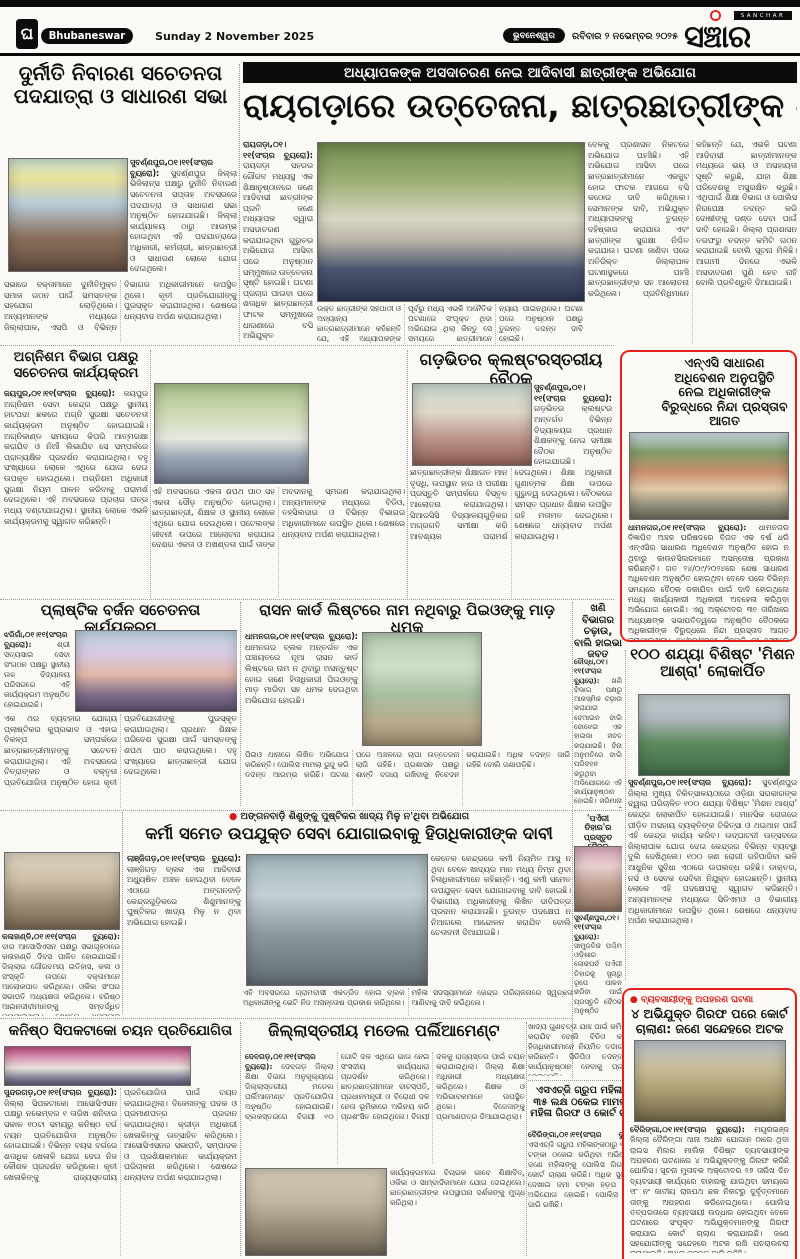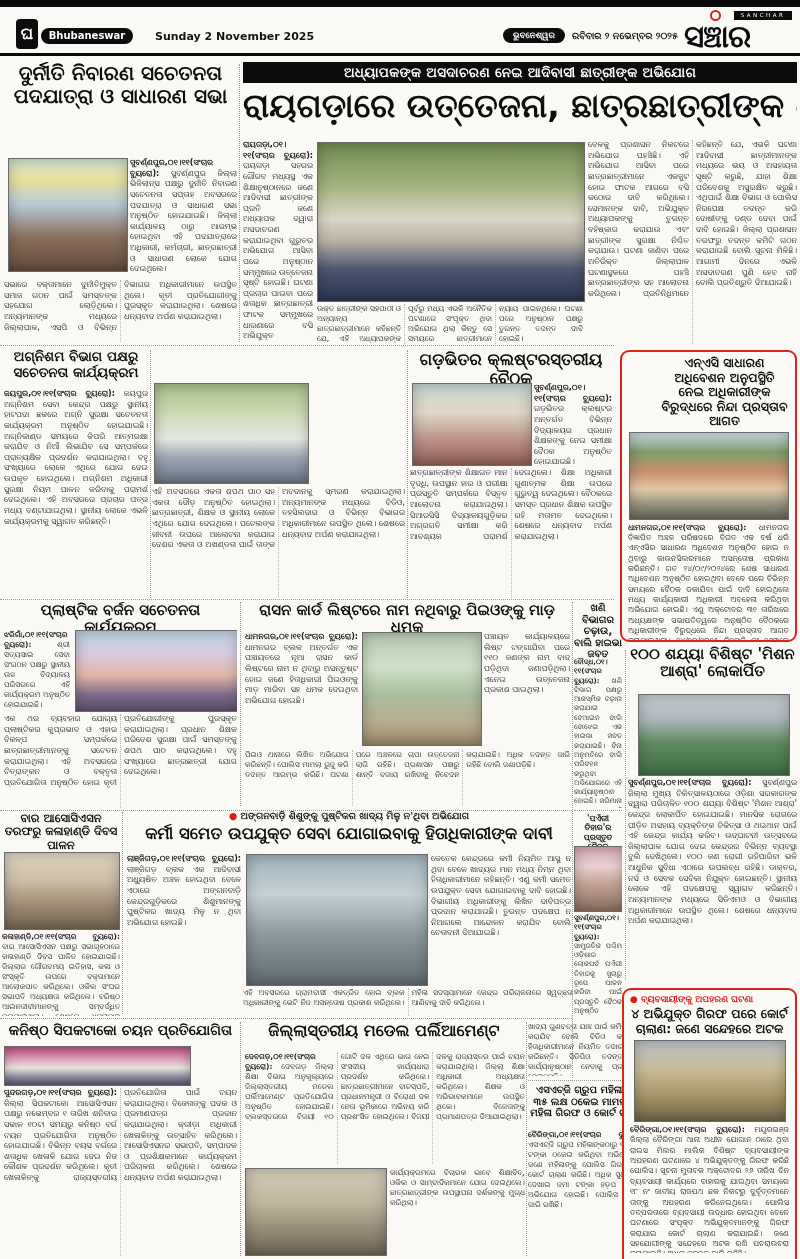--- a/index.html
+++ b/index.html
@@ -112,21 +112,20 @@
     <div class="hl" style="font-size:15px;">ପ୍ଲାଷ୍ଟିକ ବର୍ଜନ ସଚେତନତା କାର୍ଯ୍ୟକ୍ରମ</div>
     <div class="abs body" style="left:0;top:28px;width:66px;height:82px;font-size:7.5px;"><b class="dl">ଝରିଗାଁ,୦୧।୧୧(ସଂଚାର ବ୍ୟୁରୋ):</b> <span>ଶ୍ରୀ ସତ୍ୟସାଇ ସେବା ସଂଗଠନ ପକ୍ଷରୁ ସ୍ଥାନୀୟ ଉଚ୍ଚ ବିଦ୍ୟାଳୟ ପରିସରରେ ଏହି କାର୍ଯ୍ୟକ୍ରମ ଅନୁଷ୍ଠିତ ହୋଇଯାଇଛି।</span></div>
     <div class="abs photo ph-c1" style="left:71px;top:28px;width:162px;height:80px;"></div>
     <div class="abs body c2col" style="left:0;top:112px;width:233px;height:94px;">ଏକ ଥର ବ୍ୟବହାର ଯୋଗ୍ୟ ପ୍ଲାଷ୍ଟିକର କୁପ୍ରଭାବ ଓ ଏହାର ବିକଳ୍ପ ସମ୍ପର୍କରେ ଛାତ୍ରଛାତ୍ରୀମାନଙ୍କୁ ସଚେତନ କରାଯାଇଥିଲା। ଏହି ଅବସରରେ ଚିତ୍ରାଙ୍କନ ଓ ବକ୍ତୃତା ପ୍ରତିଯୋଗିତା ଅନୁଷ୍ଠିତ ହୋଇ କୃତୀ ପ୍ରତିଯୋଗୀଙ୍କୁ ପୁରସ୍କୃତ କରାଯାଇଥିଲା। ପ୍ରଧାନ ଶିକ୍ଷକ ପରିବେଶ ସୁରକ୍ଷା ପାଇଁ ସମସ୍ତଙ୍କୁ ଶପଥ ପାଠ କରାଇଥିଲେ। ବହୁ ସଂଖ୍ୟାରେ ଛାତ୍ରଛାତ୍ରୀ ଯୋଗ ଦେଇଥିଲେ।</div>
   </div>
 
   <div class="abs" style="left:243px;top:602px;width:328px;height:206px;">
     <div class="hl" style="font-size:15px;">ରାସନ କାର୍ଡ ଲିଷ୍ଟରେ ନାମ ନଥିବାରୁ ପିଇଓଙ୍କୁ ମାଡ଼ ଧମକ</div>
     <div class="abs body" style="left:2px;top:30px;width:113px;height:114px;"><b class="dl">ଧାମନଗର,୦୧।୧୧(ସଂଚାର ବ୍ୟୁରୋ):</b> <span>ଧାମନଗର ବ୍ଲକ ଅନ୍ତର୍ଗତ ଏକ ପଞ୍ଚାୟତରେ ନୂଆ ରାସନ କାର୍ଡ ଲିଷ୍ଟରେ ନାମ ନ ଥିବାରୁ ଅସନ୍ତୁଷ୍ଟ ହୋଇ ଜଣେ ହିତାଧିକାରୀ ପିଇଓଙ୍କୁ ମାଡ଼ ମାରିବା ସହ ଧମକ ଦେଇଥିବା ଅଭିଯୋଗ ହୋଇଛି।</span></div>
     <div class="abs photo ph-c2" style="left:119px;top:30px;width:118px;height:112px;"></div>
-    <div class="abs body" style="left:241px;top:30px;width:86px;height:114px;">ପଞ୍ଚାୟତ କାର୍ଯ୍ୟାଳୟରେ ଲିଷ୍ଟ ଟଙ୍ଗାଯିବା ପରେ ୧୧୦ ଜଣଙ୍କ ନାମ ବାଦ୍ ପଡ଼ିଥିବା ଜଣାପଡ଼ିଥିଲା। ଏନେଇ ଉତ୍ତେଜନା ପ୍ରକାଶ ପାଇଥିଲା।</div>
     <div class="abs body c3col" style="left:2px;top:148px;width:325px;height:56px;font-size:7.5px;">ପିଇଓ ଥାନାରେ ଲିଖିତ ଅଭିଯୋଗ କରିଛନ୍ତି। ପୋଲିସ ମାମଲା ରୁଜୁ କରି ତଦନ୍ତ ଆରମ୍ଭ କରିଛି। ଘଟଣା ପରେ ଅଞ୍ଚଳରେ ଚାପା ଉତ୍ତେଜନା ଲାଗି ରହିଛି। ପ୍ରଶାସନ ପକ୍ଷରୁ ଶାନ୍ତି ବଜାୟ ରଖିବାକୁ ନିବେଦନ କରାଯାଇଛି। ଅଧିକ ତଦନ୍ତ ଜାରି ରହିଛି ବୋଲି ଜଣାପଡ଼ିଛି।</div>
   </div>
 
   <div class="abs" style="left:574px;top:602px;width:48px;height:206px;">
     <div class="hl" style="font-size:10px;">ଖଣି ବିଭାଗର ଚଢ଼ାଉ, ବାଲି ହାଇଭା ଜବତ</div>
     <div class="abs body" style="left:0;top:56px;width:48px;height:150px;font-size:7px;"><b class="dl">ବୌଦ୍ଧ,୦୧।୧୧(ସଂଚାର ବ୍ୟୁରୋ):</b> <span>ଖଣି ବିଭାଗ ପକ୍ଷରୁ ଆକସ୍ମିକ ଚଢ଼ାଉ କରାଯାଇ ବେଆଇନ ବାଲି ବୋଝେଇ ଏକ ହାଇଭା ଜବତ କରାଯାଇଛି। ବିନା ଅନୁମତିରେ ବାଲି ପରିବହନ କରୁଥିବା ଅଭିଯୋଗରେ ଏହି କାର୍ଯ୍ୟାନୁଷ୍ଠାନ ହୋଇଛି। ଜରିମାନା ଆଦାୟ ପାଇଁ ନୋଟିସ ଜାରି ହୋଇଛି। ଏଭଳି ଚଢ଼ାଉ ଜାରି ରହିବ ବୋଲି ବିଭାଗ କହିଛି।</span></div>
   </div>
 
   <div class="abs vdiv" style="left:240px;top:602px;height:204px;"></div>
   <div class="abs vdiv" style="left:572px;top:602px;height:476px;"></div>
@@ -134,21 +133,20 @@
   <div class="abs hdiv" style="left:0;top:810px;width:572px;"></div>
   <div class="abs hdiv" style="left:574px;top:810px;width:48px;"></div>
 
   <div class="abs" style="left:628px;top:646px;width:169px;height:336px;">
     <div class="hl" style="font-size:15px;">୧୦୦ ଶଯ୍ୟା ବିଶିଷ୍ଟ 'ମିଶନ ଆଶ୍ରା' ଲୋକାର୍ପିତ</div>
     <div class="abs photo ph-mission" style="left:10px;top:48px;width:150px;height:80px;"></div>
     <div class="abs body" style="left:0;top:132px;width:169px;height:204px;"><b class="dl">ସୁବର୍ଣ୍ଣପୁର,୦୧।୧୧(ସଂଚାର ବ୍ୟୁରୋ):</b> <span>ସୁବର୍ଣ୍ଣପୁର ଜିଲ୍ଲା ମୁଖ୍ୟ ଚିକିତ୍ସାଳୟଠାରେ ଓଡ଼ିଶା ସରକାରଙ୍କ ଦ୍ୱାରା ପରିଚାଳିତ ୧୦୦ ଶଯ୍ୟା ବିଶିଷ୍ଟ 'ମିଶନ ଆଶ୍ରା' କେନ୍ଦ୍ର ଲୋକାର୍ପିତ ହୋଇଯାଇଛି। ମାନସିକ ରୋଗରେ ପୀଡ଼ିତ ଅସହାୟ ବ୍ୟକ୍ତିଙ୍କ ଚିକିତ୍ସା ଓ ଥଇଥାନ ପାଇଁ ଏହି କେନ୍ଦ୍ର କାର୍ଯ୍ୟ କରିବ। ଉଦ୍‌ଘାଟନୀ ଉତ୍ସବରେ ଜିଲ୍ଲାପାଳ ଯୋଗ ଦେଇ କେନ୍ଦ୍ରର ବିଭିନ୍ନ ବ୍ୟବସ୍ଥା ବୁଲି ଦେଖିଥିଲେ। ୧୦୦ ଜଣ ରୋଗୀ ରହିପାରିବା ଭଳି ଆଧୁନିକ ସୁବିଧା ଏଠାରେ ଉପଲବ୍ଧ ରହିଛି। ଡାକ୍ତର, ନର୍ସ ଓ ସେବକ ସେବିକା ନିଯୁକ୍ତ ହୋଇଛନ୍ତି। ସ୍ଥାନୀୟ ଲୋକେ ଏହି ପଦକ୍ଷେପକୁ ସ୍ୱାଗତ କରିଛନ୍ତି। ଅନ୍ୟମାନଙ୍କ ମଧ୍ୟରେ ସିଡିଏମଓ ଓ ବିଭାଗୀୟ ଅଧିକାରୀମାନେ ଉପସ୍ଥିତ ଥିଲେ। ଶେଷରେ ଧନ୍ୟବାଦ ଅର୍ପଣ କରାଯାଇଥିଲା।</span></div>
   </div>
 
   <div class="abs" style="left:2px;top:812px;width:118px;height:204px;">
-    <div class="hl" style="font-size:11.5px;">ବାର ଆସୋସିଏସନ ତରଫରୁ କଳାହାଣ୍ଡି ଦିବସ ପାଳନ</div>
     <div class="abs photo ph-d1" style="left:2px;top:40px;width:114px;height:76px;"></div>
     <div class="abs body" style="left:0;top:120px;width:118px;height:84px;font-size:7.5px;"><b class="dl">କଳାହାଣ୍ଡି,୦୧।୧୧(ସଂଚାର ବ୍ୟୁରୋ):</b> <span>ବାର ଆସୋସିଏସନ ପକ୍ଷରୁ ସଭାଗୃହଠାରେ କଳାହାଣ୍ଡି ଦିବସ ପାଳିତ ହୋଇଯାଇଛି। ଜିଲ୍ଲାର ଗୌରବମୟ ଇତିହାସ, କଳା ଓ ସଂସ୍କୃତି ଉପରେ ବକ୍ତାମାନେ ଆଲୋକପାତ କରିଥିଲେ। ଓକିଲ ସଂଘର ସଭାପତି ଅଧ୍ୟକ୍ଷତା କରିଥିଲେ। ବରିଷ୍ଠ ଆଇନଜୀବୀମାନଙ୍କୁ ସମ୍ବର୍ଦ୍ଧିତ କରାଯାଇଥିଲା। ଶେଷରେ ଧନ୍ୟବାଦ ଅର୍ପଣ କରାଯାଇଥିଲା।</span></div>
   </div>
 
   <div class="abs" style="left:125px;top:810px;width:448px;height:206px;">
     <div class="kicker-line" style="font-size:9.5px;text-align:center;"><span class="bullet">●</span> <span>ଅଙ୍ଗନବାଡ଼ି ଶିଶୁଙ୍କୁ ପୁଷ୍ଟିକର ଖାଦ୍ୟ ମିଳୁ ନ'ଥିବା ଅଭିଯୋଗ</span></div>
     <div class="hl" style="font-size:16.5px;margin-top:2px;">କର୍ମୀ ସମେତ ଉପଯୁକ୍ତ ସେବା ଯୋଗାଇବାକୁ ହିତାଧିକାରୀଙ୍କ ଦାବୀ</div>
     <div class="abs body" style="left:2px;top:44px;width:114px;height:130px;"><b class="dl">ଲାଞ୍ଜିଗଡ଼,୦୧।୧୧(ସଂଚାର ବ୍ୟୁରୋ):</b> <span>ଲାଞ୍ଜିଗଡ଼ ବ୍ଲକ ଏକ ଆଦିବାସୀ ଅଧ୍ୟୁଷିତ ଅଞ୍ଚଳ ହୋଇଥିବା ବେଳେ ଏଠାରେ ଅଙ୍ଗନବାଡ଼ି କେନ୍ଦ୍ରଗୁଡ଼ିକରେ ଶିଶୁମାନଙ୍କୁ ପୁଷ୍ଟିକର ଖାଦ୍ୟ ମିଳୁ ନ ଥିବା ଅଭିଯୋଗ ହୋଇଛି।</span></div>
     <div class="abs photo ph-d2" style="left:121px;top:44px;width:180px;height:130px;"></div>
     <div class="abs body c2col" style="left:118px;top:178px;width:330px;height:28px;font-size:7.5px;">ଏହି ଅବସରରେ ଗ୍ରାମବାସୀ ଏକତ୍ରିତ ହୋଇ ବ୍ଲକ ଅଧିକାରୀଙ୍କୁ ଭେଟି ନିଜ ଅସନ୍ତୋଷ ପ୍ରକାଶ କରିଥିଲେ। ମହିଳା ସଦସ୍ୟାମାନେ କେନ୍ଦ୍ର ପରିଚାଳନାରେ ସ୍ୱଚ୍ଛତା ଆଣିବାକୁ ଦାବି କରିଥିଲେ।</div>

